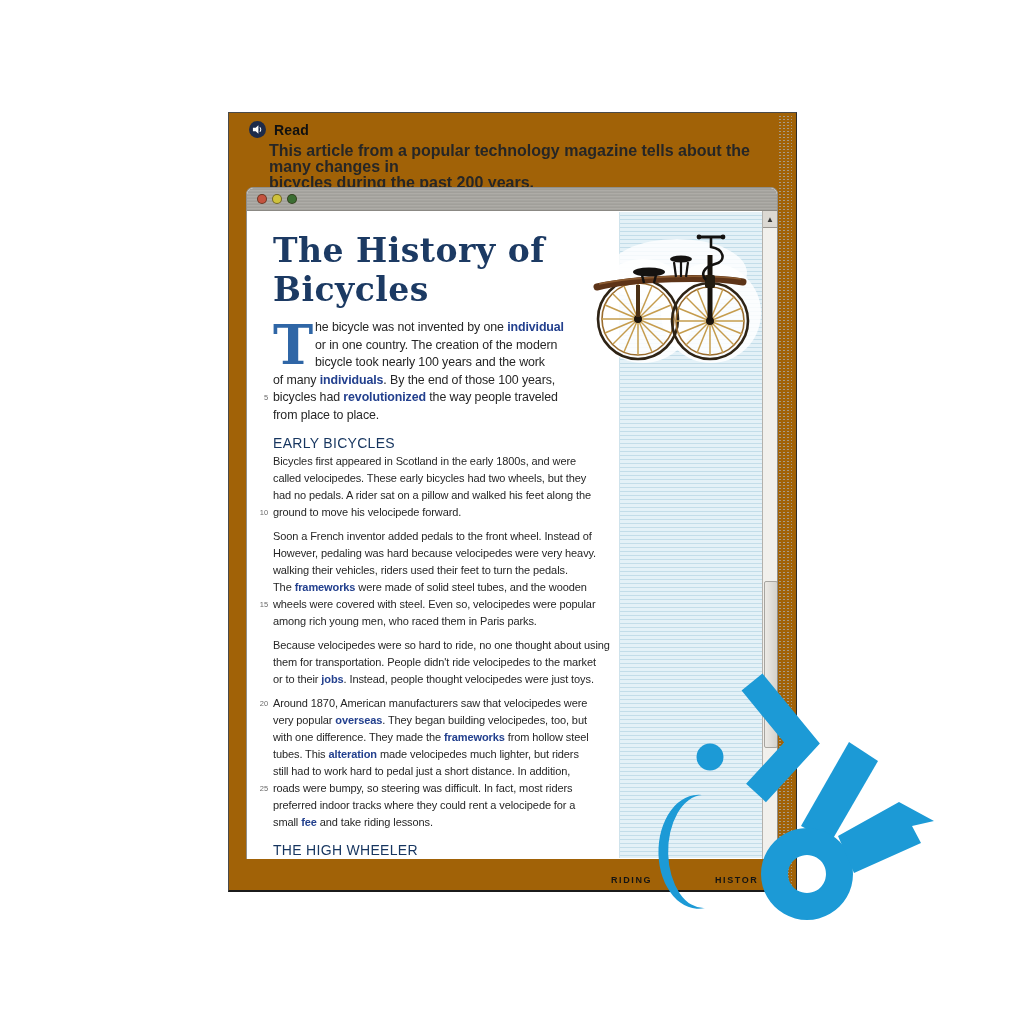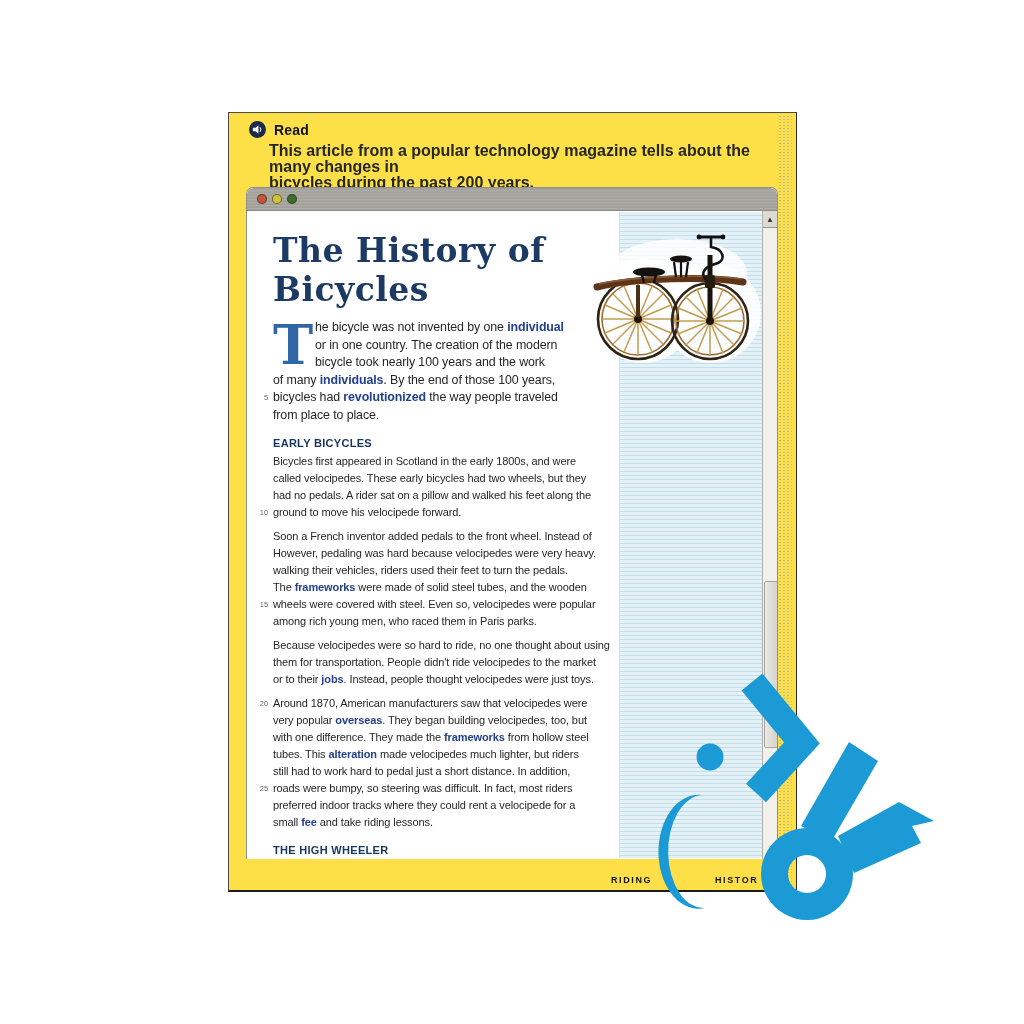--- a/index.html
+++ b/index.html
@@ -11,21 +11,21 @@
     --paperline:#c3dde9;
   }
   html,body{margin:0;padding:0;}
   body{
     width:1024px;height:1024px;position:relative;background:#ffffff;
     font-family:"Liberation Sans",sans-serif;overflow:hidden;
   }
   
   .page{
     position:absolute;left:228px;top:112px;width:569px;height:780px;
-    background:#fde047;
+    background:#a16207;
     border-top:1px solid #4a4a4a;border-left:1px solid #4a4a4a;
     border-right:1px solid #2a2a2a;border-bottom:2px solid #1b1b1b;
     box-sizing:border-box;
   }
   
   .dot-strip{
     position:absolute;right:4px;top:2px;bottom:2px;width:14px;
     background-image:radial-gradient(#a9adb0 0.7px, transparent 1.1px);
     background-size:4px 3px;opacity:.75;
   }
@@ -82,21 +82,21 @@
   .intro{position:relative;padding-top:2px;}
   .intro .tline{height:17.5px;line-height:17.5px;font-size:12.4px;}
   .intro .indent{padding-left:42px;}
   .dropcap{
     position:absolute;left:0;top:4px;width:38px;
     font-family:"DejaVu Serif","Liberation Serif",serif;font-weight:700;
     font-size:54px;line-height:48px;color:var(--dropcap);
   }
   .vocab{font-weight:700;color:var(--vocab);}
   .sec-heading{padding-top:6px;margin-bottom:3px;height:13px;line-height:13px;
-    font-size:11px;font-weight:700;color:#16355f;letter-spacing:.3px;}
+    font-size:14px;font-weight:400;color:#16355f;letter-spacing:.3px;}
   .lnum{position:absolute;left:-21px;top:4px;width:16px;text-align:right;
     font-size:7.5px;color:#6a6a6a;line-height:10px;}
   
   .footer-frag{position:absolute;font-size:9px;font-weight:700;color:#141414;letter-spacing:1.6px;top:762px;}
   .frag-left{left:382px;}
   .frag-right{left:486px;}
   
   .bike{position:absolute;left:344px;top:14px;}
   
   .logo{position:absolute;left:618px;top:642px;z-index:30;}

